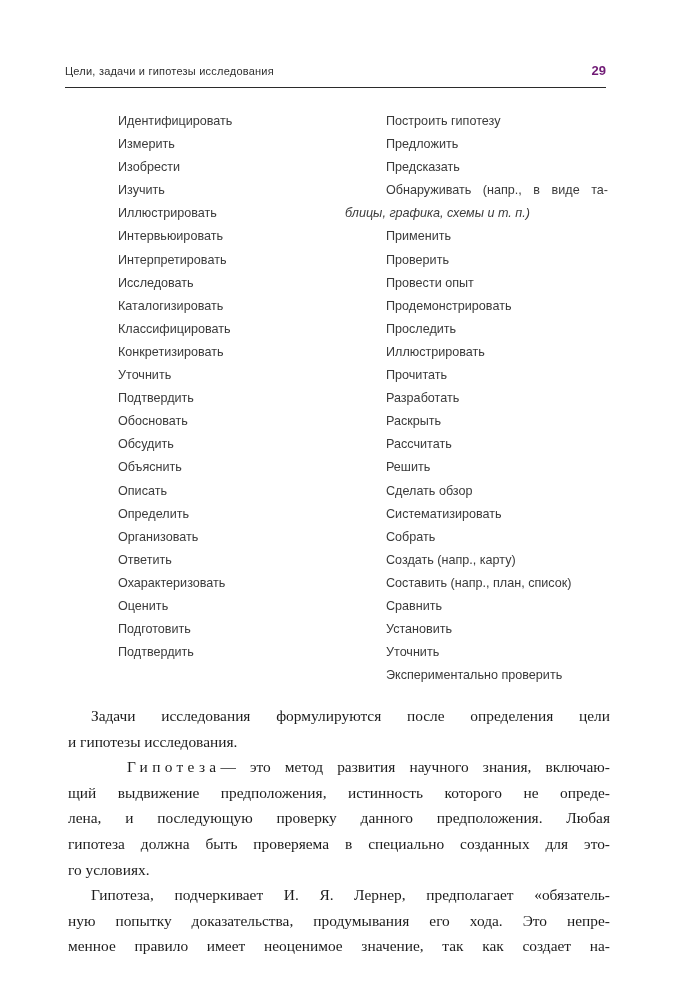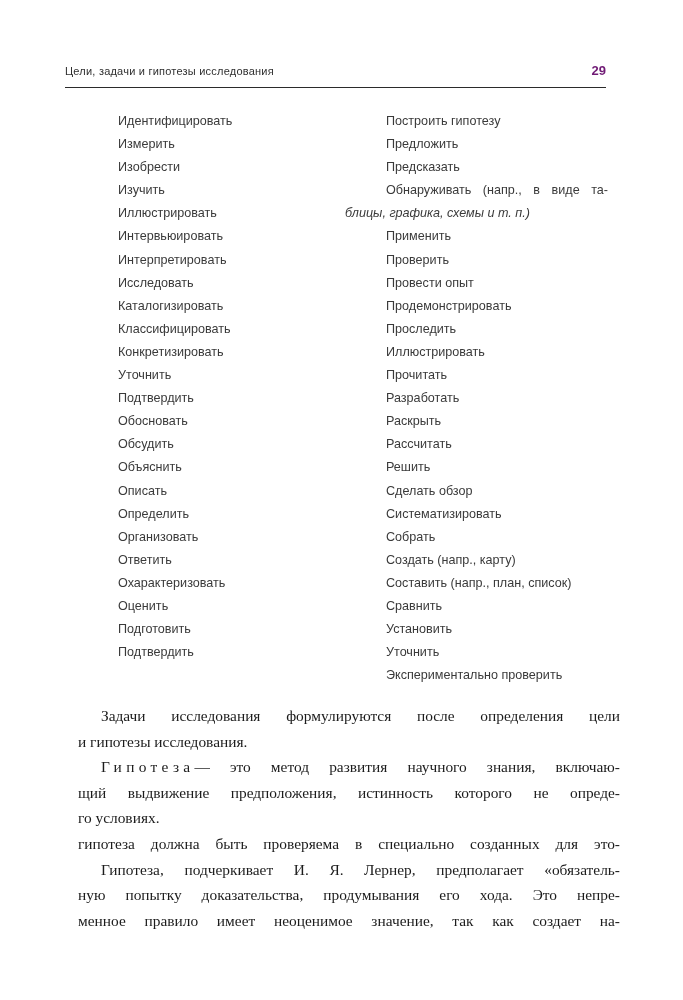--- a/index.html
+++ b/index.html
@@ -101,21 +101,21 @@
   .verb-item-wrap .ln2 {
     display: block;
     text-indent: 0;
     text-align: left;
     font-style: italic;
   }
 
   
   .body-copy {
     position: absolute;
-    left: 78px;
+    left: 68px;
     top: 703px;
     width: 542px;
     font-family: "Liberation Serif", serif;
     font-size: 15.4px;
     line-height: 25.6px;
     color: #1c1c1c;
     text-align: justify;
   }
   .body-copy p {
     margin: 0;
@@ -130,20 +130,21 @@
     text-indent: 0;
   }
   .body-copy p .ln.first {
     text-indent: 23px;
   }
   .body-copy p .ln.last {
     text-align-last: left;
   }
   .spaced {
     letter-spacing: 0.28em;
+    margin-left: 36px;
   }
 </style>
 </head>
 <body>
 
 <div class="page">
 
   <div class="running-head">
     <div class="running-head-title">Цели, задачи и гипотезы исследования</div>
     <div class="running-head-pageno">29</div>
@@ -214,22 +215,23 @@
   <div class="body-copy">
 
     <p>
       <span class="ln first">Задачи исследования формулируются после определения цели</span>
       <span class="ln last">и гипотезы исследования.</span>
     </p>
 
     <p>
       <span class="ln first"><span class="spaced">Гипотеза</span><span>— это метод развития научного знания, включаю-</span></span>
       <span class="ln">щий выдвижение предположения, истинность которого не опреде-</span>
+      <span class="ln">лена, и последующую проверку данного предположения. Любая</span>
+      <span class="ln">гипотеза должна быть проверяема в специально созданных для это-</span>
       <span class="ln last">го условиях.</span>
-      <span class="ln">гипотеза должна быть проверяема в специально созданных для это-</span>
     </p>
 
     <p>
       <span class="ln first">Гипотеза, подчеркивает И. Я. Лернер, предполагает «обязатель-</span>
       <span class="ln">ную попытку доказательства, продумывания его хода. Это непре-</span>
       <span class="ln">менное правило имеет неоценимое значение, так как создает на-</span>
     </p>
 
   </div>
 

